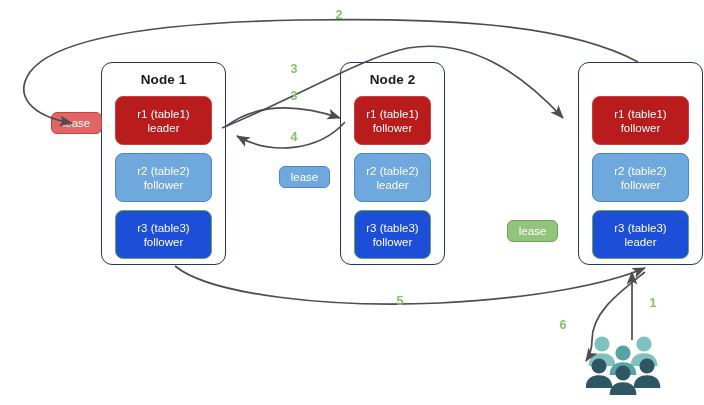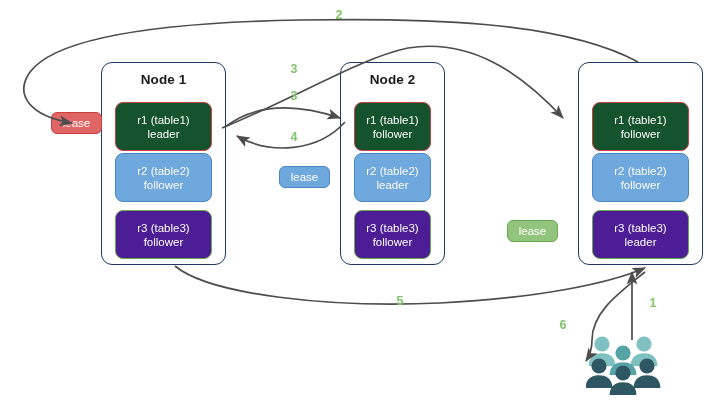--- a/index.html
+++ b/index.html
@@ -32,23 +32,23 @@
     height:49px;
     border-radius:8px;
     box-sizing:border-box;
     display:flex;flex-direction:column;
     align-items:center;justify-content:center;
     color:#ffffff;font-size:11.5px;line-height:14px;
     text-align:center;
     text-shadow:0 0 1px rgba(0,0,0,.08);
   }
   .replica .l1,.replica .l2{display:block;}
-  .r-red   {background:#14532d;border:1.4px solid #cc3f3f;margin-top:6px;}
+  .r-red   {background:#b91c1c;border:1.4px solid #cc3f3f;}
   .r-blue  {background:#6fa8dc;border:1.4px solid #4a86c8;}
-  .r-green {background:#4c1d95;border:1.4px solid #6aa84f;}
+  .r-green {background:#1d4ed8;border:1.4px solid #6aa84f;}
 
   
   .lease{
     position:absolute;
     border-radius:6px;
     box-sizing:border-box;
     display:flex;align-items:center;justify-content:center;
     color:#ffffff;font-size:11.5px;
     z-index:4;
     height:22px;

